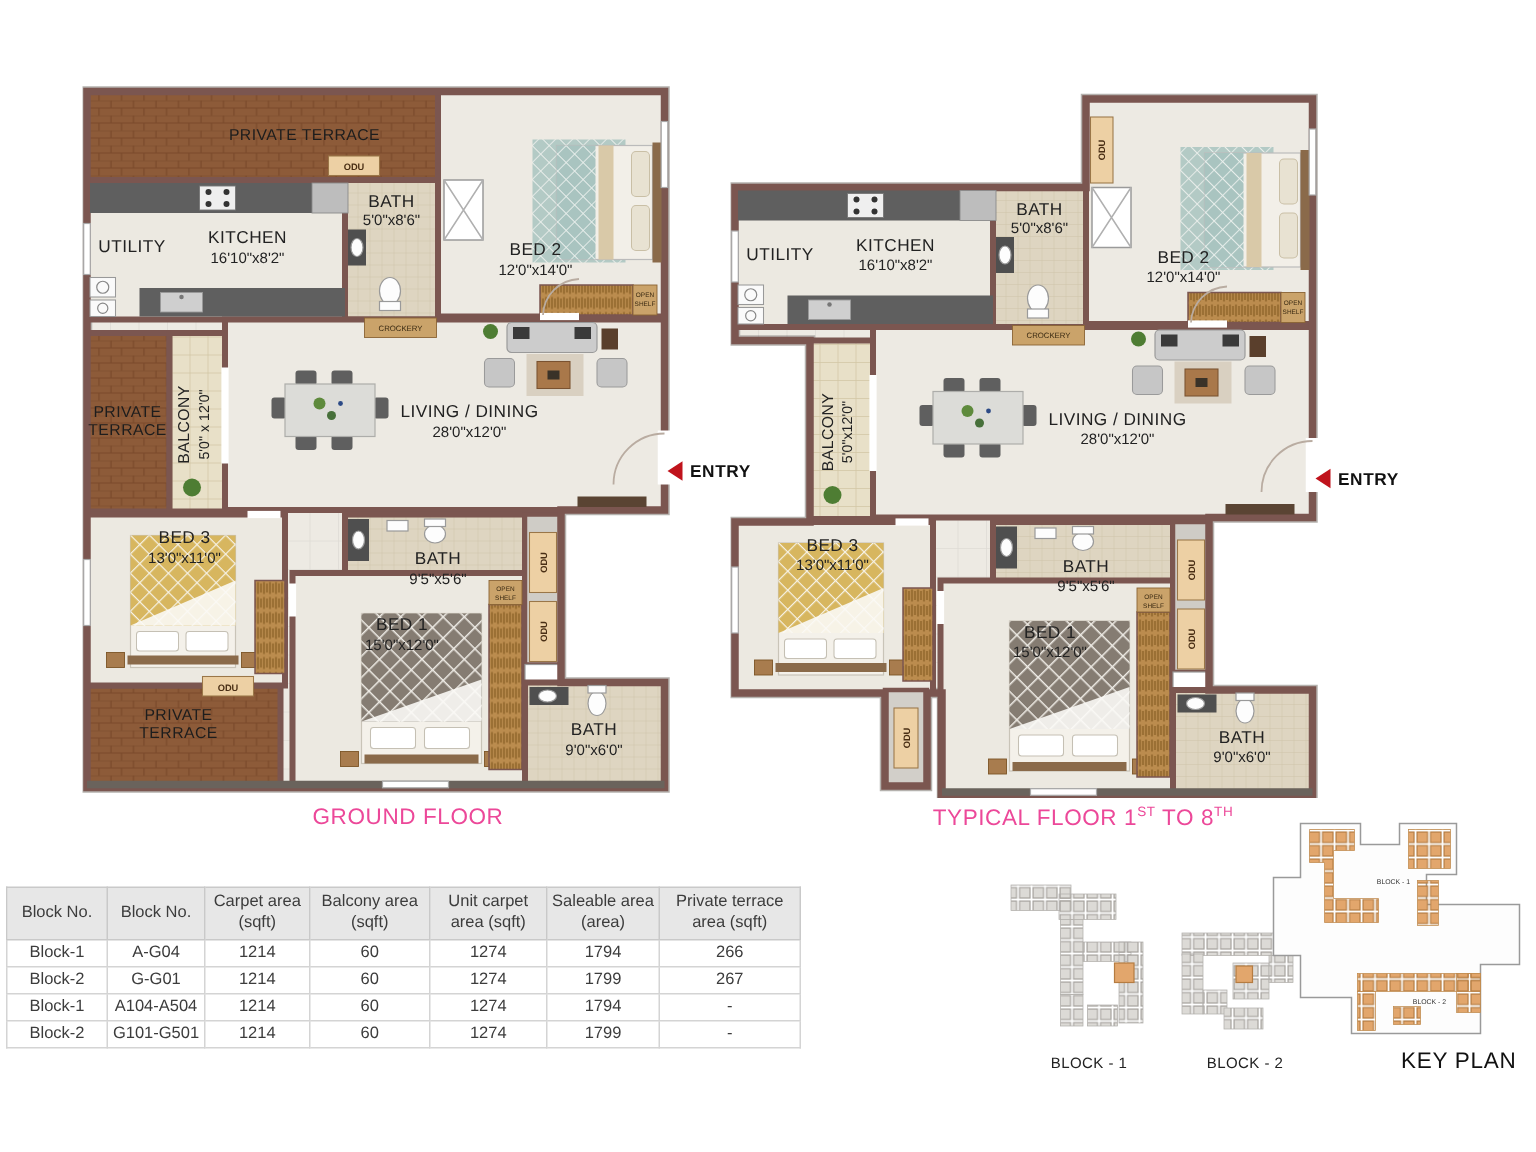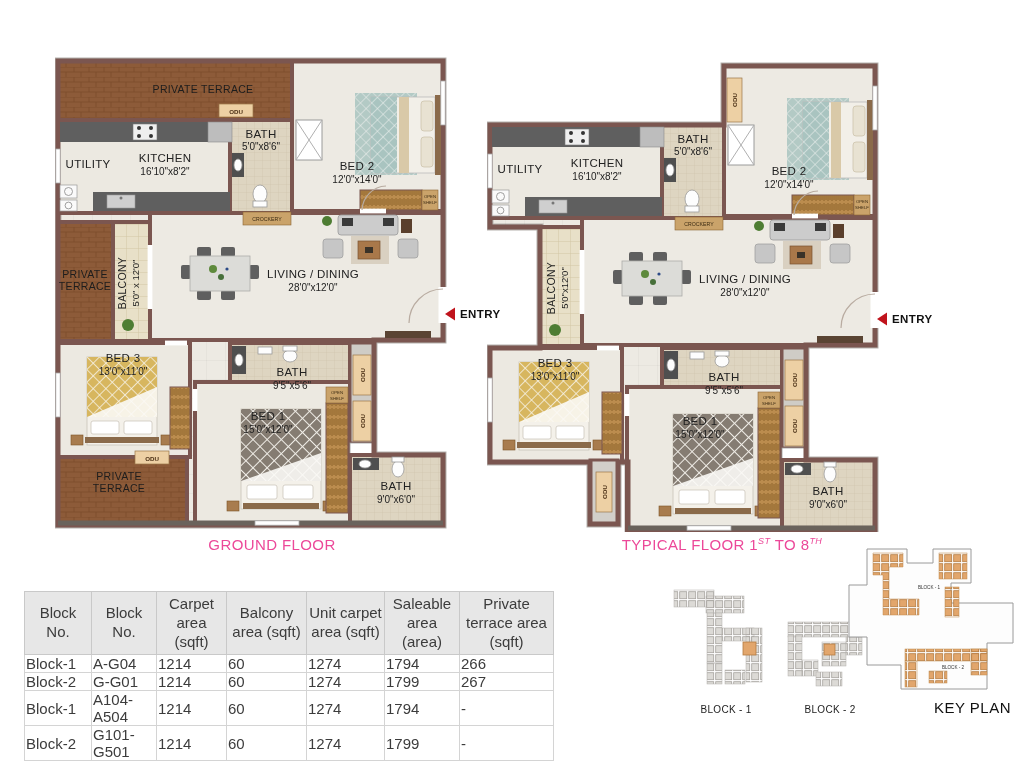--- a/index.html
+++ b/index.html
@@ -21,27 +21,27 @@
   .gap{fill:#fff;}
   .arc{fill:none;stroke:#b9aca1;stroke-width:1.2;}
   .tag{fill:#edd0a4;stroke:#9a7648;stroke-width:.7;}
   .shelf-tag{fill:#caa36a;stroke:#8a6434;stroke-width:.6;}
   .counter{fill:#5f5f5f;}
   .fixt{fill:#fdfdfd;stroke:#9a9a9a;stroke-width:.8;}
   .ug{fill:url(#pat-ug);stroke:#b2b0ac;stroke-width:.5;}
   .uo{fill:url(#pat-uo);stroke:#c08a4e;stroke-width:.5;}
   
   .plan-title{position:absolute;font-size:15px;color:#ec4899;text-align:center;letter-spacing:.4px;}
-  .plan-title sup{font-size:9px;font-style:italic;}
+  .plan-title sup{font-size:9px;}
   .kp-label{position:absolute;font-size:10px;color:#222;text-align:center;letter-spacing:.3px;}
   .kp-title{position:absolute;font-size:15px;color:#111;text-align:center;letter-spacing:.5px;}
   
-  .area-table{position:absolute;left:24px;top:591px;border-collapse:collapse;font-size:15px;color:#3c3c3c;table-layout:fixed;}
+  .area-table{position:absolute;left:4px;top:591px;border-collapse:collapse;font-size:11px;color:#3c3c3c;table-layout:fixed;}
   .area-table th{background:#e7e7e7;font-weight:400;padding:3px 1px;border:1px solid #c9c9c9;line-height:1.25;}
-  .area-table td{border:1px solid #d4d4d4;text-align:left;height:17px;padding:0 1px;background:#fff;}
+  .area-table td{border:1px solid #d4d4d4;text-align:center;height:17px;padding:0 1px;background:#fff;}
 </style>
 </head>
 <body>
 
 <div class="canvas">
 
   <svg width="0" height="0">
     <defs>
       <pattern id="pat-brick" width="15" height="10" patternUnits="userSpaceOnUse">
         <rect width="15" height="10" fill="#8d5b39"></rect>

